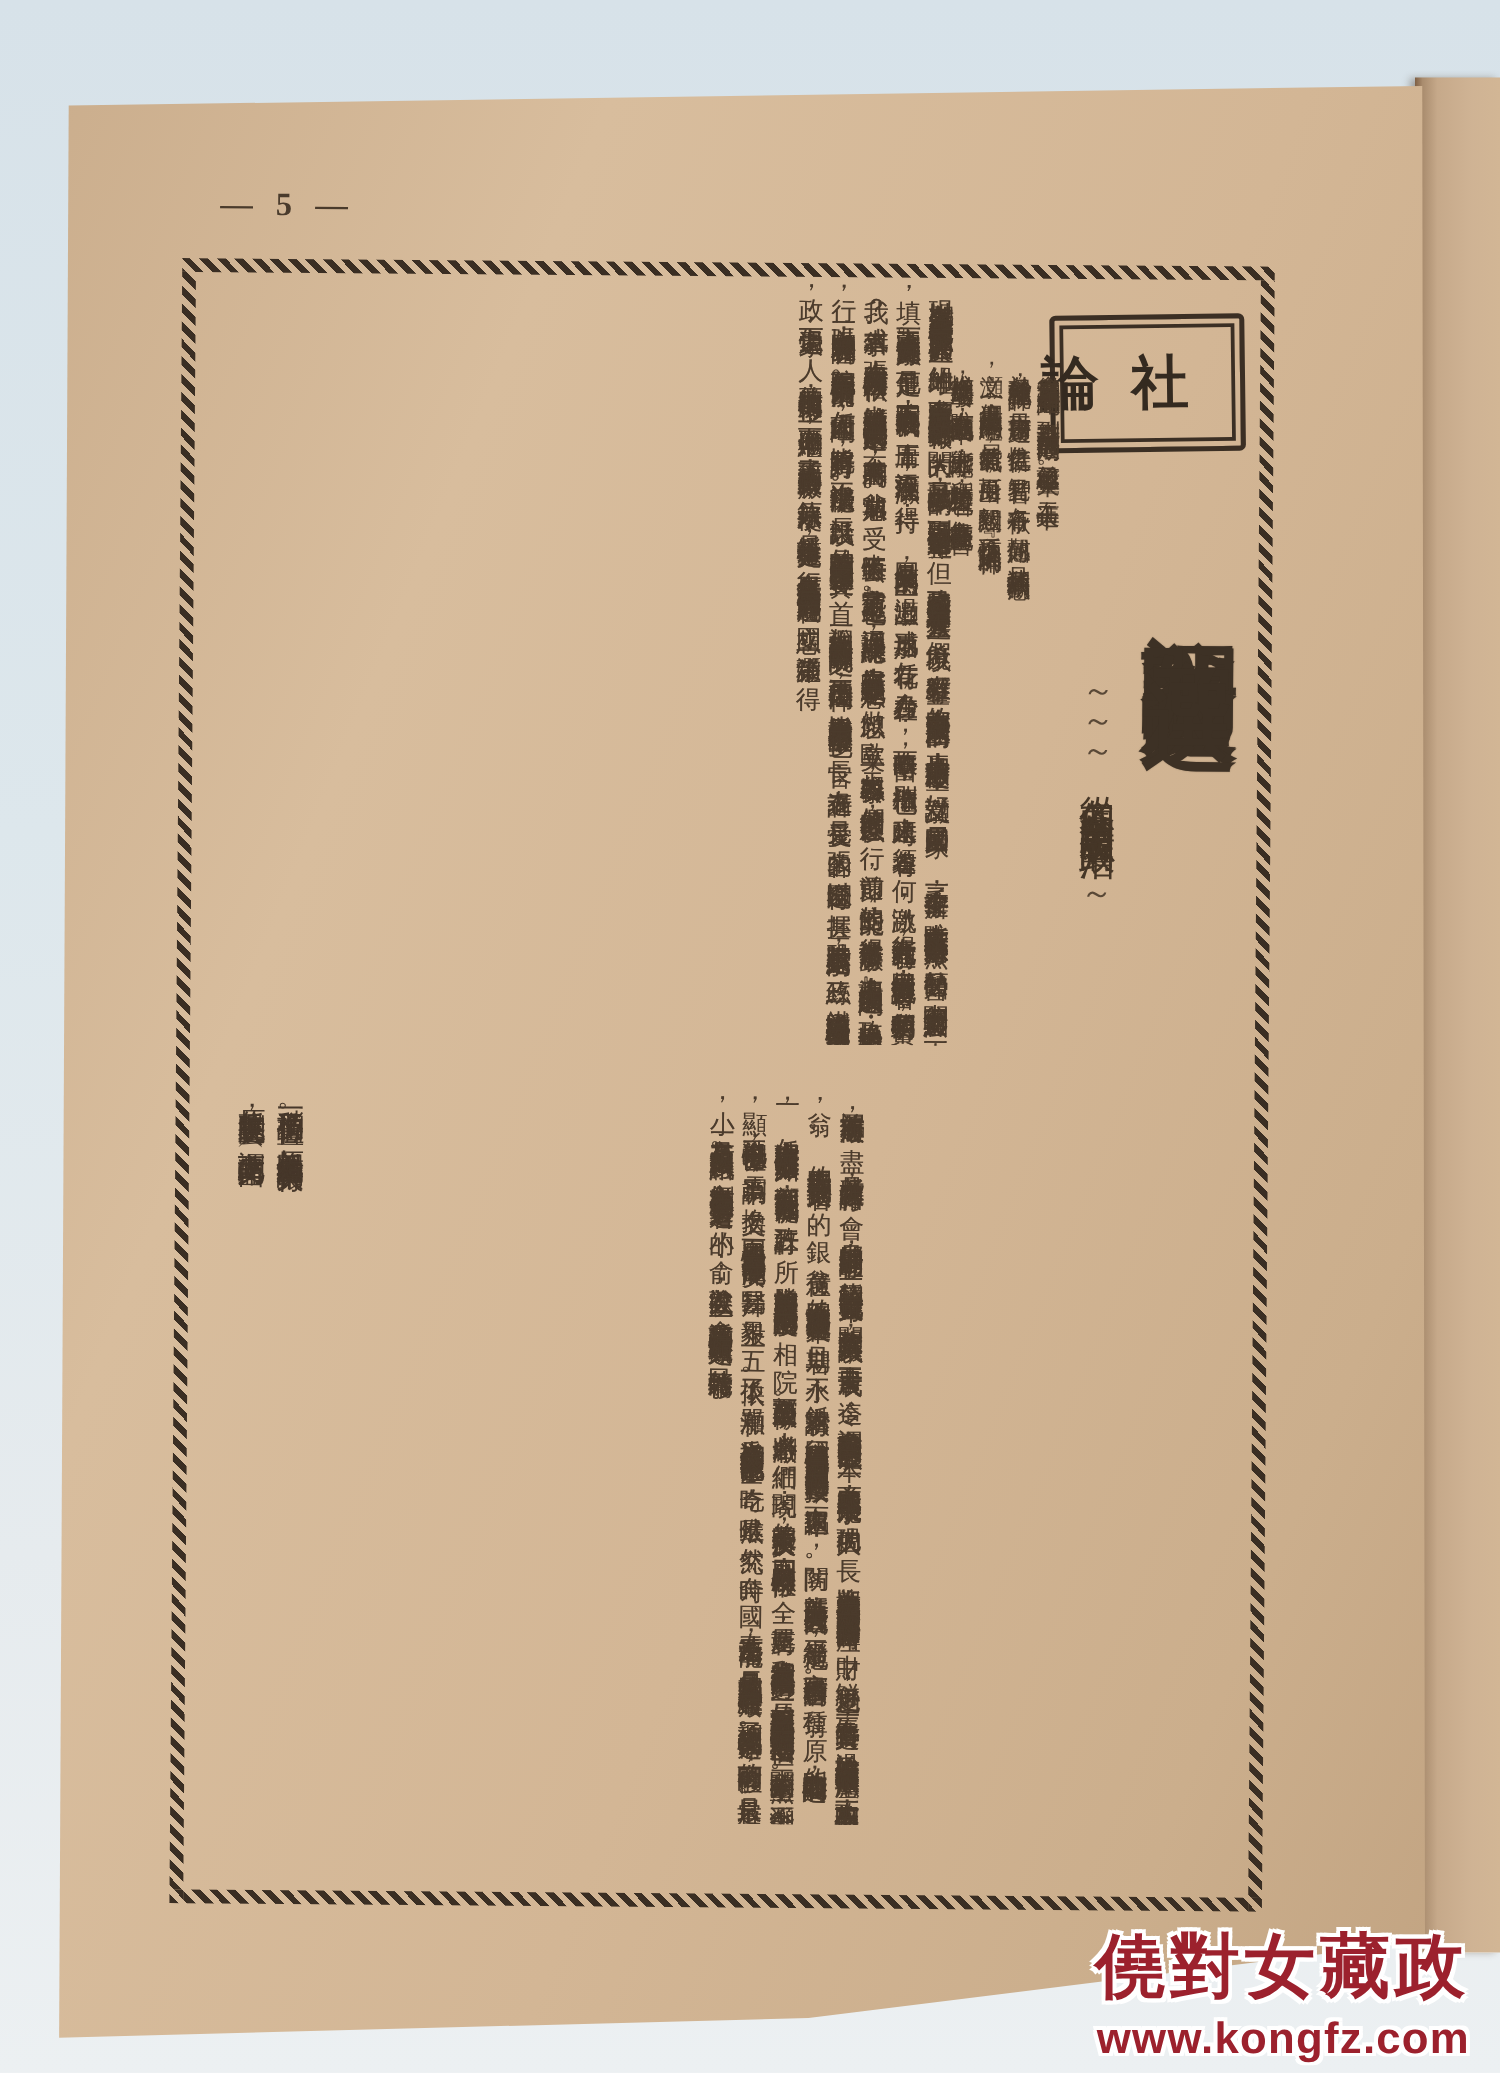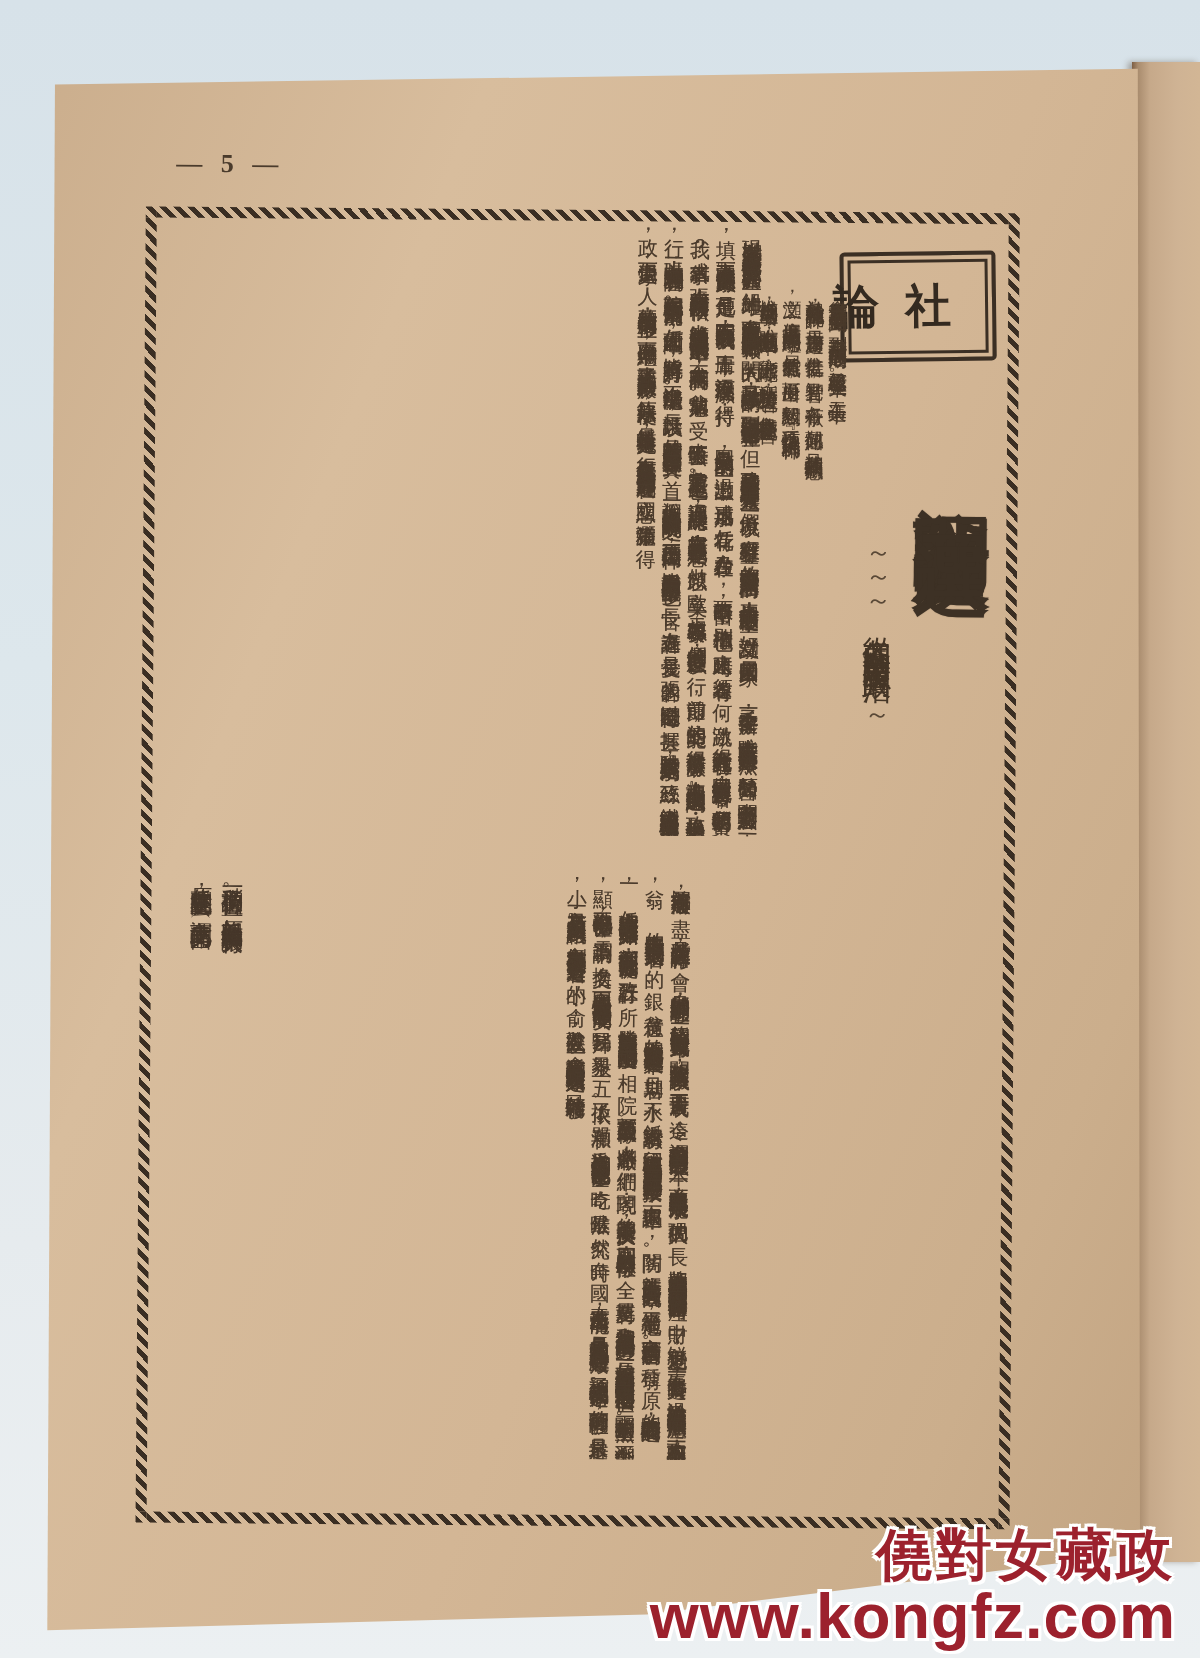--- a/index.html
+++ b/index.html
@@ -79,21 +79,21 @@
   
   .watermark{
     position:absolute;right:24px;bottom:10px;text-align:right;
     font-family:"Liberation Sans","DejaVu Sans",sans-serif;font-weight:bold;
     color:#9c212d;line-height:1.0;
     text-shadow:
       -3px -3px 0 #fff,3px -3px 0 #fff,-3px 3px 0 #fff,3px 3px 0 #fff,
       -3px 0 0 #fff,3px 0 0 #fff,0 -3px 0 #fff,0 3px 0 #fff;
   }
   .watermark .wm-cn{font-size:56px;letter-spacing:4px;}
-  .watermark .wm-url{font-size:63px;letter-spacing:1px;margin-top:2px;}
+  .watermark .wm-url{font-size:35px;letter-spacing:1px;margin-top:12px;}
 </style>
 </head>
 <body>
 
 <div class="photo">
 
   <div class="facing-page"></div>
 
   <div class="main-page">
     <div class="sheet">

